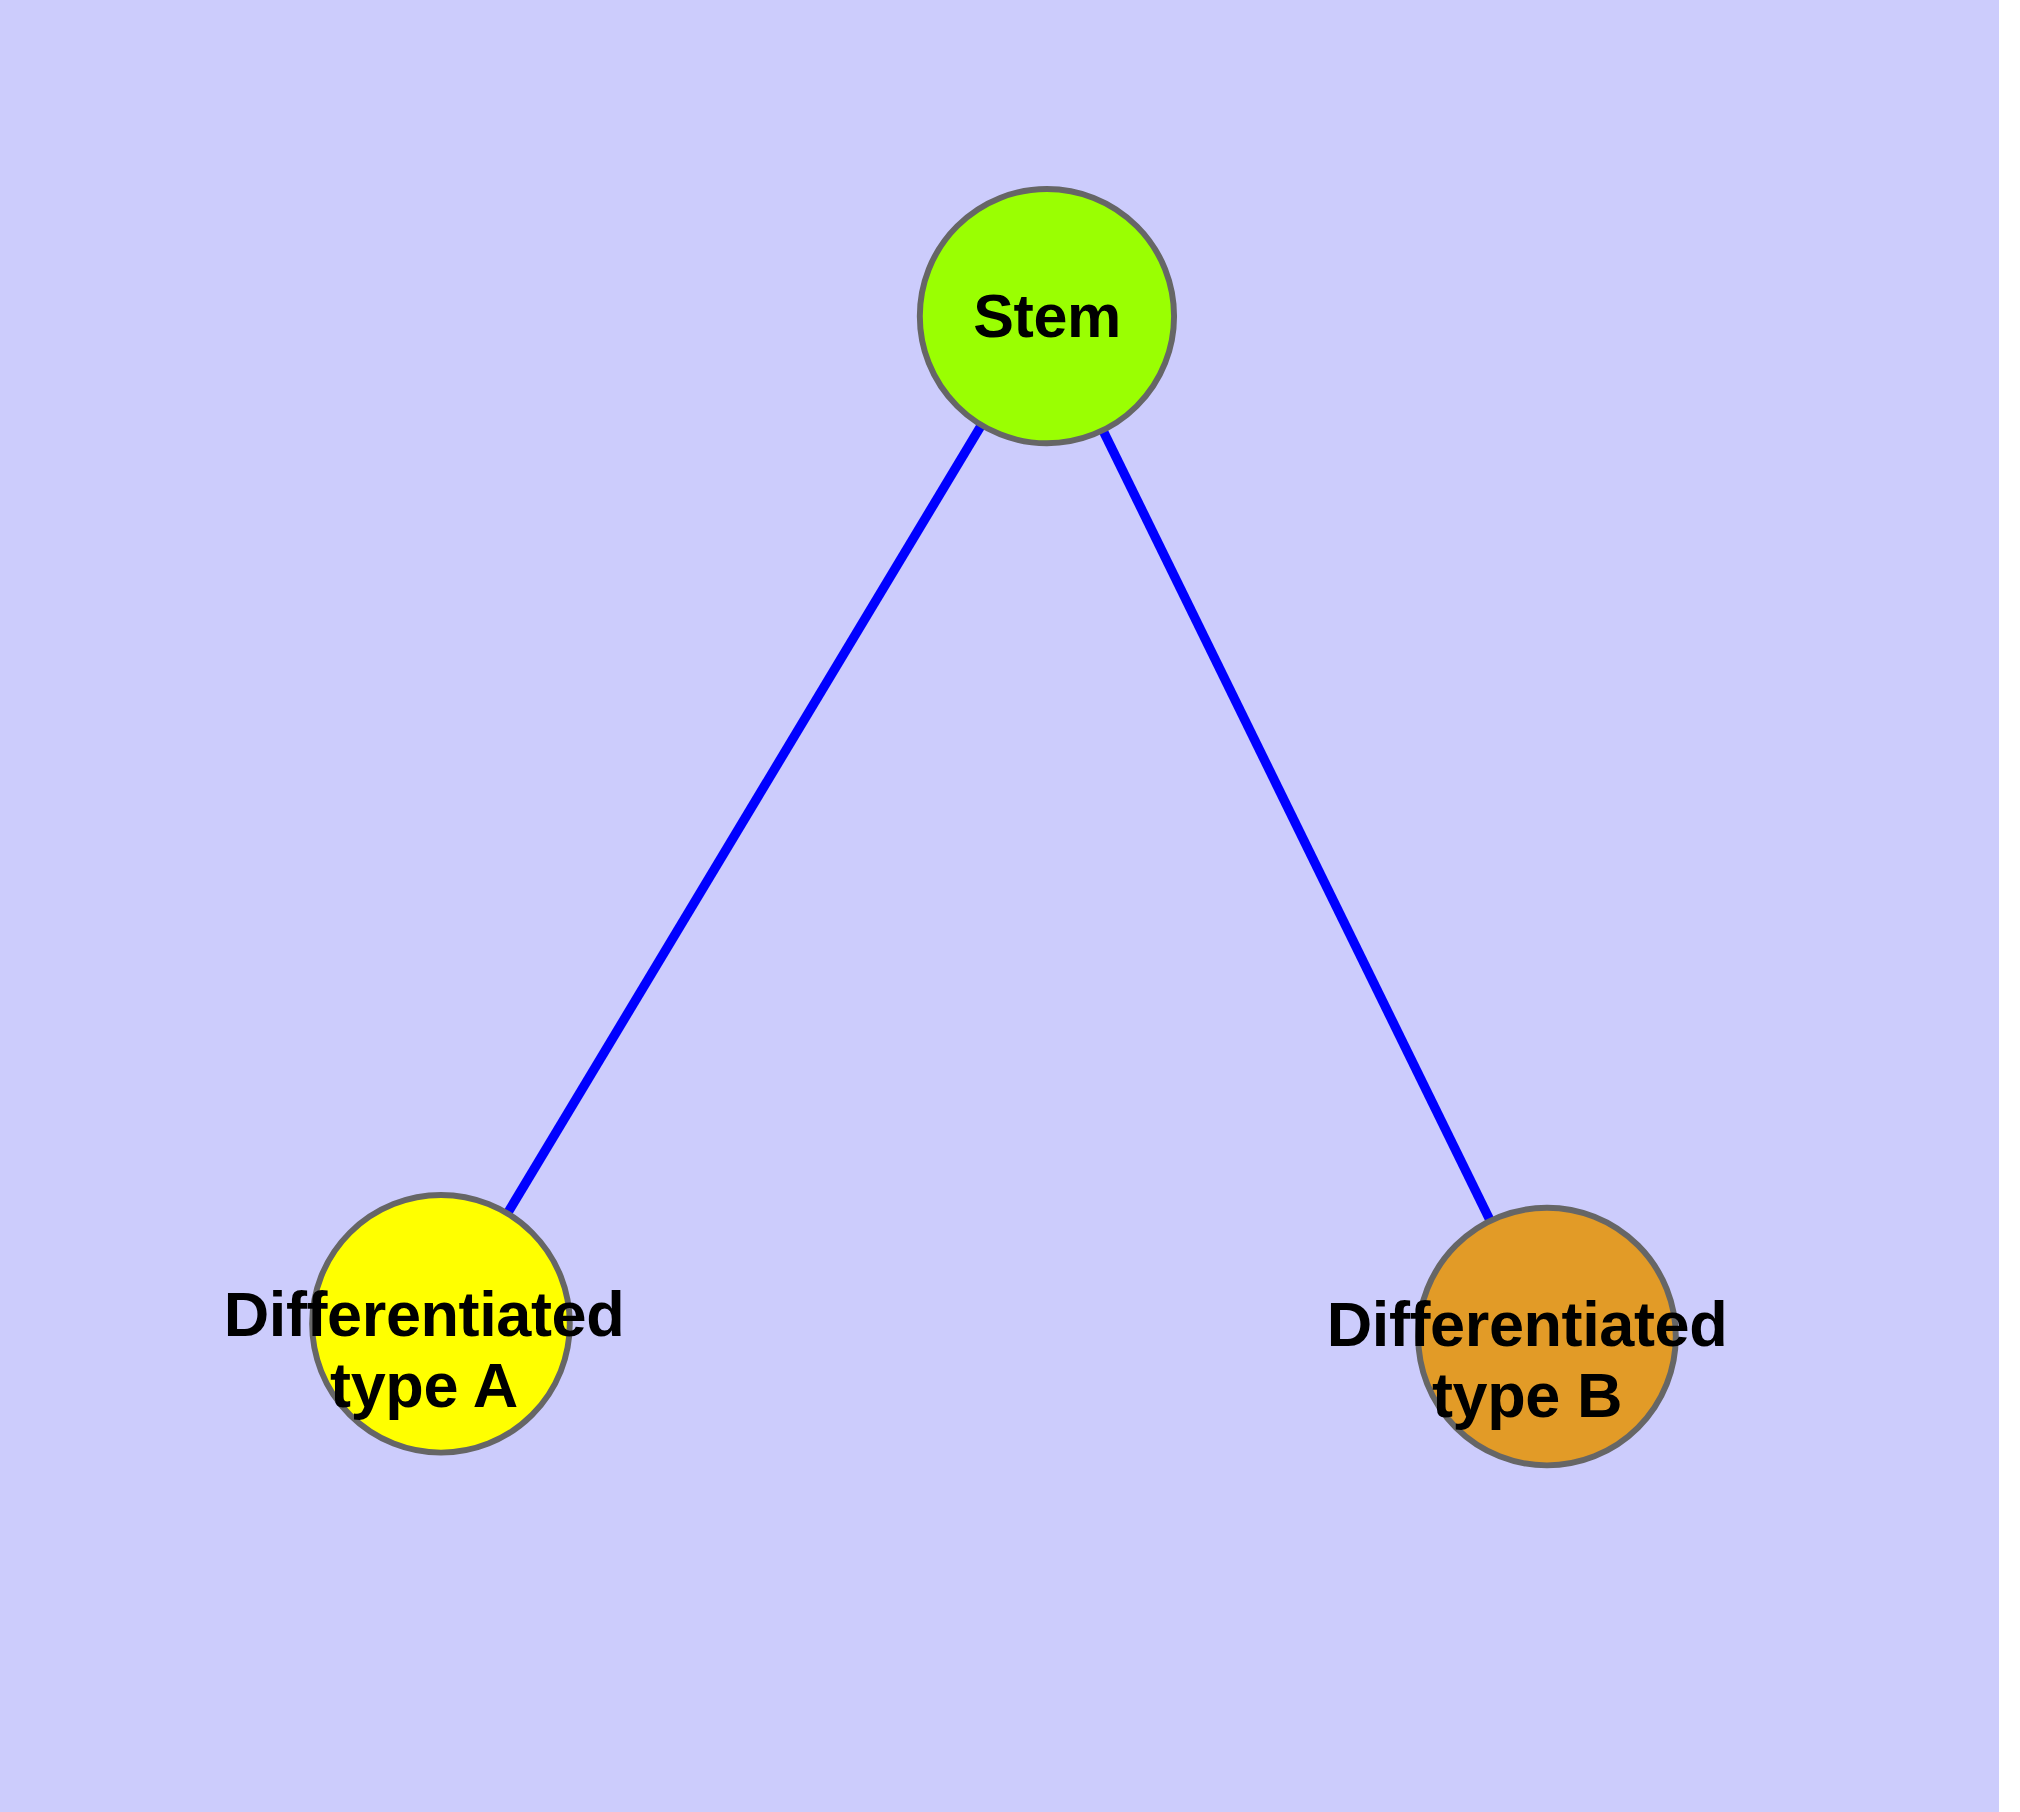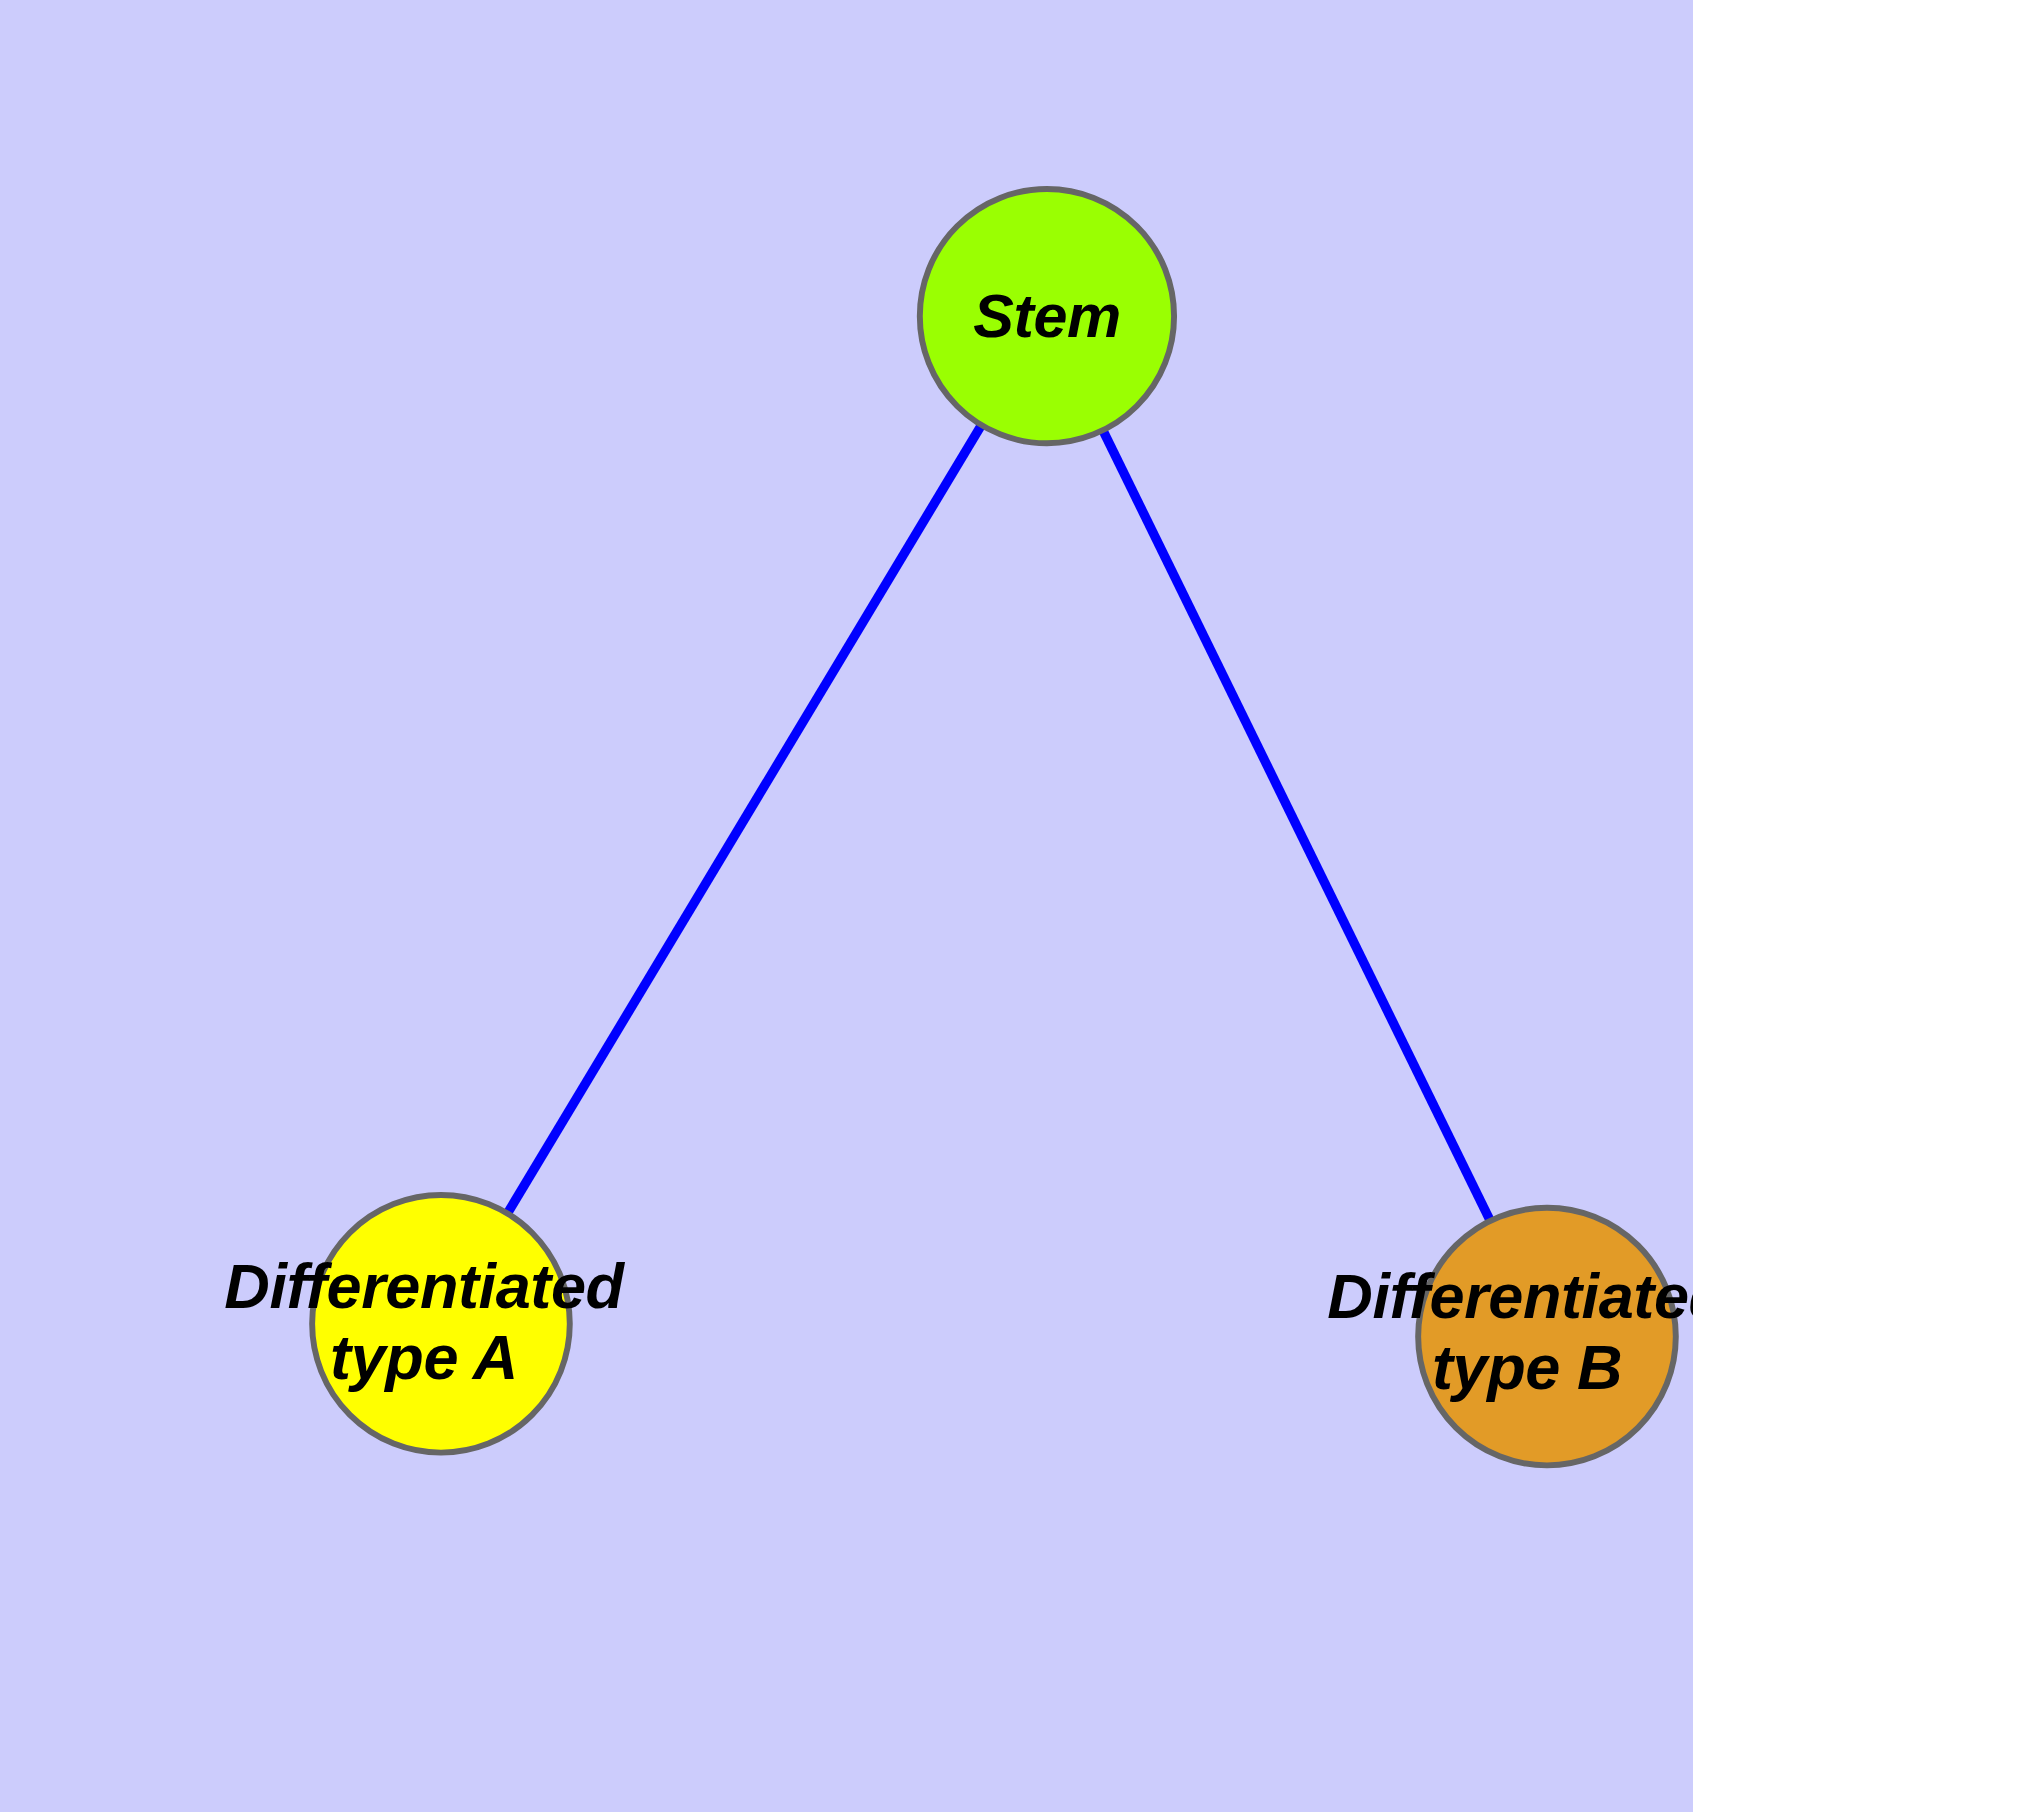--- a/index.html
+++ b/index.html
@@ -35,26 +35,27 @@
     line-height: 1.12;
     letter-spacing: -0.4px;
     transform: translate(-50%, -50%);
     pointer-events: none;
   }
   .node-label.root {
     font-size: 61px;
   }
   .node-label.leaf {
     font-size: 63px;
+    margin-top: 28px;
   }
 </style>
 </head>
 <body>
 
-<div id="canvas" style="width: 1693px; height: 1812px; font-style: italic;">
+<div id="canvas" style="width: 1999px; height: 1812px;">
   <div id="canvas-bg" style="background: rgb(204, 204, 252);"></div>
 
   <svg id="graph-svg" viewBox="0 0 2384 2138" width="2021" height="1812">
     <g id="edge-layer">
         <line x1="1235" y1="373" x2="520" y2="1562" stroke="#0000ff" stroke-width="11" stroke-linecap="butt"></line>
         <line x1="1235" y1="373" x2="1825" y2="1577" stroke="#0000ff" stroke-width="11" stroke-linecap="butt"></line>
       </g>
     <g id="node-layer">
         <circle cx="1235" cy="373" r="150" fill="#9aff02" stroke="#666666" stroke-width="7"></circle>
         <circle cx="520" cy="1562" r="152" fill="#ffff00" stroke="#666666" stroke-width="7"></circle>

